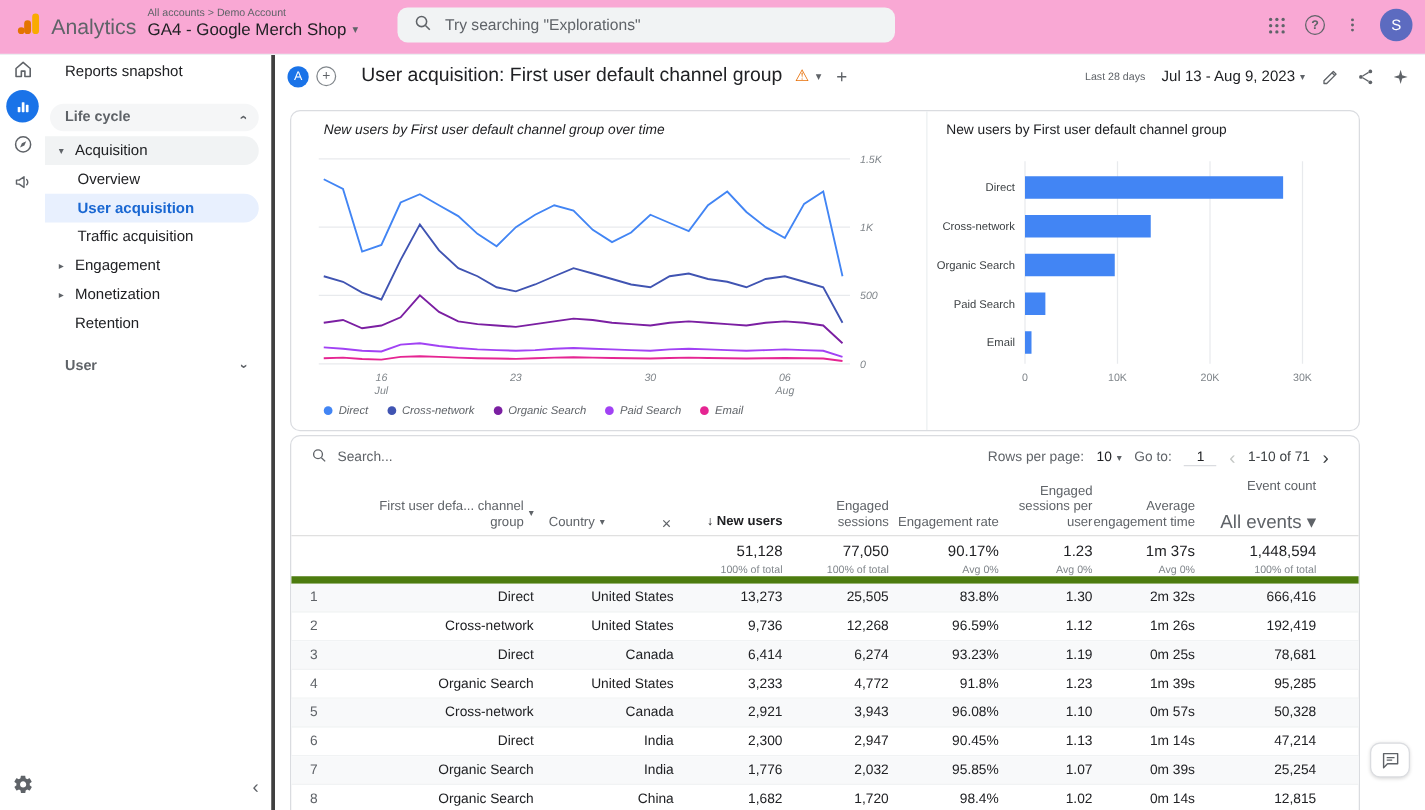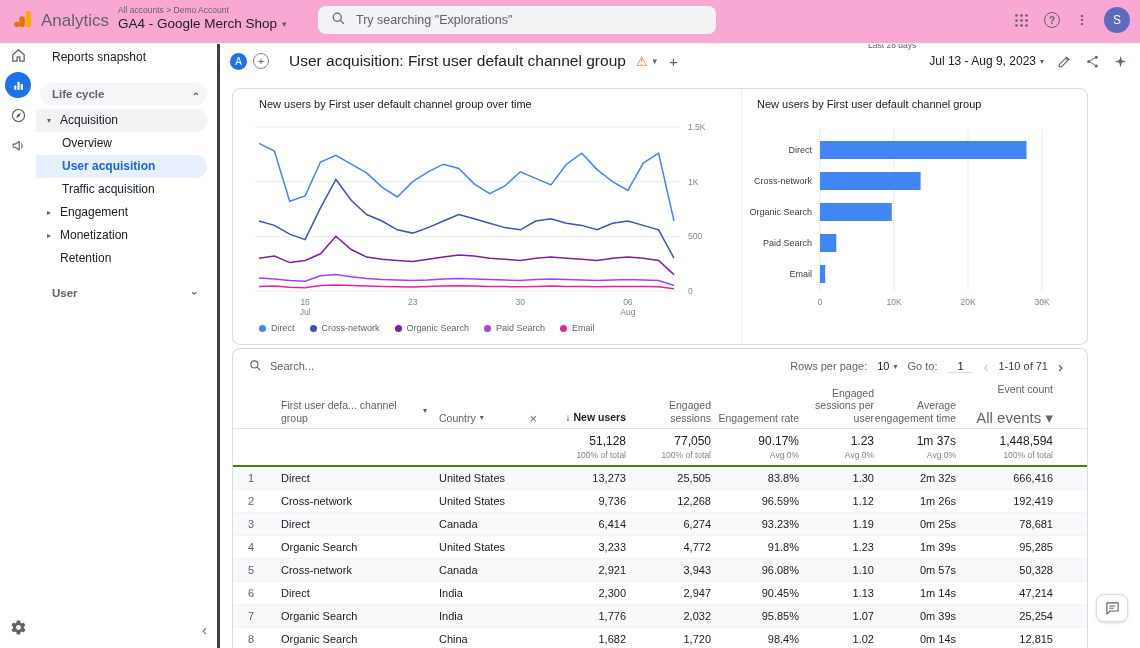--- a/index.html
+++ b/index.html
@@ -57,29 +57,29 @@
   .main { position:absolute; top:40px; left:220px; right:0; bottom:0; background:#fff; overflow:hidden; }
   .report-header { position:absolute; top:0; left:0; right:0; height:42px; display:flex; align-items:center; padding-left:10px; }
   .comp-chip { width:17px; height:17px; border-radius:50%; background:#1a73e8; color:#fff; font-size:10px;
     display:flex; align-items:center; justify-content:center; cursor:pointer; }
   .add-circle { width:16px; height:16px; border-radius:50%; border:1px solid #80868b; color:#5f6368; font-size:11px;
     display:flex; align-items:center; justify-content:center; margin-left:6px; cursor:pointer; }
   .page-title { font-size:15.5px; font-weight:normal; color:#202124; margin-left:20px; white-space:nowrap; }
   .warn { color:#e8710a; font-size:13px; margin-left:10px; cursor:pointer; }
   .hdr-caret { color:#5f6368; font-size:9px; margin-left:5px; cursor:pointer; }
   .hdr-plus { color:#5f6368; font-size:15px; margin-left:12px; cursor:pointer; }
-  .hdr-right { position:absolute; right:12px; top:0; height:42px; display:flex; gap:13px; }
+  .hdr-right { position:absolute; right:12px; top:0; height:42px; display:flex; align-items:center; gap:13px; }
   .date-label { font-size:8.5px; color:#5f6368; }
   .date-value { font-size:12px; color:#202124; display:flex; align-items:center; gap:4px; cursor:pointer; }
   .date-value .caret { font-size:8px; color:#5f6368; }
 
   
   .card { position:absolute; border:1px solid #dadce0; border-radius:8px; background:#fff; }
   .card-charts { left:12px; top:48px; width:856px; height:257px; }
-  .chart-left { position:absolute; left:0; top:0; width:508px; height:100%; }
+  .chart-left { position:absolute; left:0; top:0; width:508px; height:100%;font-style:italic; }
   .chart-right { position:absolute; left:508px; top:0; right:0; height:100%; border-left:1px solid #eceff1; }
   .chart-title { position:absolute; left:26px; top:9px; font-size:11px; color:#202124; white-space:nowrap; }
   .chart-right .chart-title { left:15px; }
   .legend { position:absolute; left:26px; bottom:11px; display:flex; gap:15px; }
   .legend-item { display:flex; align-items:center; gap:5px; font-size:9px; color:#5f6368; cursor:pointer; }
   .ldot { width:7px; height:7px; border-radius:50%; display:inline-block; }
 
   
   .card-table { left:12px; top:308px; width:856px; height:344px; border-radius:8px 8px 0 0; border-bottom:none; overflow:hidden; }
   .t-controls { display:flex; align-items:center; height:34px; padding:0 24px 0 16px; }
@@ -98,24 +98,24 @@
   .trow { display:grid; grid-template-columns:36px 158px 112px 87px 85px 88px 75px 82px 97px; padding-right:0; }
   .t-head { align-items:end; height:46px; border-bottom:1px solid #e0e0e0; padding-bottom:7px; }
   .t-head .c { font-size:10.5px; line-height:12.5px; color:#5f6368; }
   .t-head .dimh { display:flex; align-items:center; gap:4px; position:relative; cursor:pointer; }
   .t-head .dimh .caret { font-size:8px; }
   .close-x { position:absolute; right:2px; bottom:-1px; font-size:13px; color:#5f6368; cursor:pointer; }
   .c.m { text-align:right; }
   .sorted { color:#202124 !important; font-weight:bold; cursor:pointer; }
   .sort-arrow { font-size:10px; }
   .subhead { font-size:15px; color:#5f6368; margin-top:16px; font-weight:normal; cursor:pointer; }
-  .c.dim { padding-left:12px; }
+  .c.dim { padding-left:12px;text-align:right; }
   .c.num { text-align:center; color:#5f6368; }
 
-  .t-totals { height:38px; border-bottom:2px solid #4d7c0f; align-items:start; padding-top:5px; }
+  .t-totals { height:38px; border-bottom:6px solid #4d7c0f; align-items:start; padding-top:5px; }
   .tv { font-size:12px; color:#202124; }
   .ts { font-size:8.5px; color:#80868b; margin-top:2px; }
 
   .drow { height:23px; align-items:center; font-size:11px; color:#202124; border-bottom:1px solid #f1f3f4; cursor:pointer; }
   .drow.stripe { background:#f8f9fa; }
 
   .feedback-btn { position:absolute; right:12px; bottom:26px; width:32px; height:28px; background:#fff;
     border:1px solid #dadce0; border-radius:8px; display:flex; align-items:center; justify-content:center;
     box-shadow:0 1px 3px rgba(0,0,0,.15); cursor:pointer; }
   svg text { font-family:"Liberation Sans","DejaVu Sans",sans-serif; }

